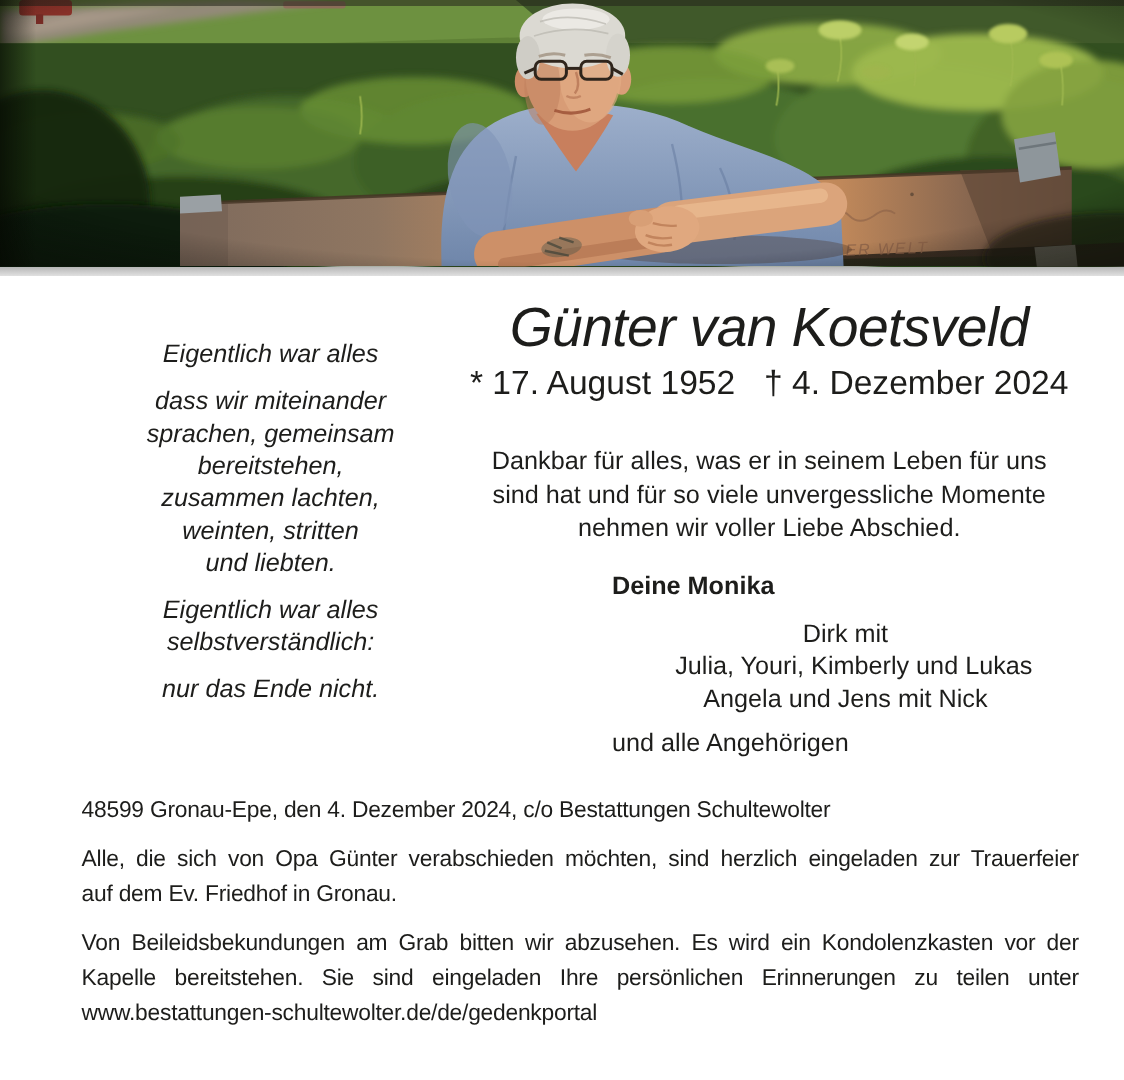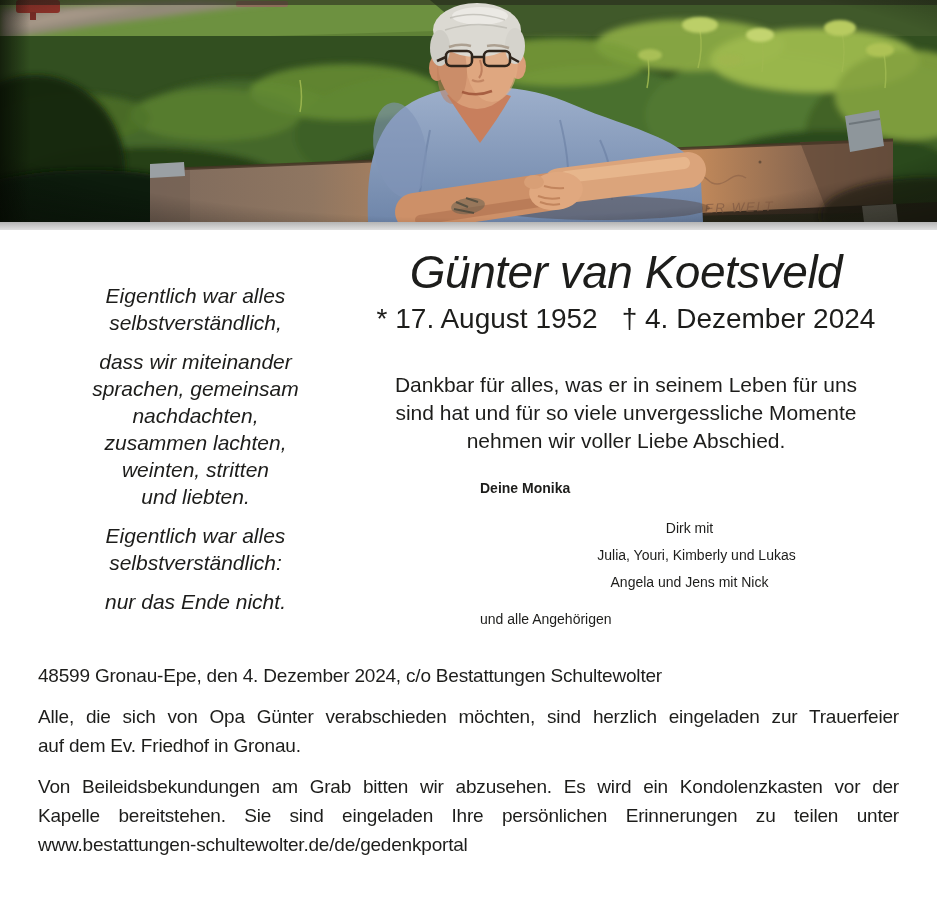--- a/index.html
+++ b/index.html
@@ -10,34 +10,34 @@
     color: #1d1d1b;
     overflow: hidden;
   }
 
   
   .photo-wrap { width: 937px; height: 222px; overflow: hidden; position: relative; }
   .photo-wrap svg { display: block; width: 937px; height: 222px; }
   .photo-band { height: 8px; background: linear-gradient(#b4b4b4, #e0e0e0); }
 
   
-  .content { padding: 0 38px; }
+  .content { padding: 0 38px; margin-left: 30px; }
   .upper { display: grid; grid-template-columns: 315px 1fr; }
 
   
   .poem { margin-top: 52px; text-align: center; font-style: italic; font-size: 21px; line-height: 27px; }
   .stanza { margin-bottom: 12px; }
 
   
   .right-col { text-align: center; }
   .deceased-name { margin-top: 16px; font-style: italic; font-size: 46px; line-height: 52px; letter-spacing: -0.5px; }
   .dates { margin-top: 5px; font-size: 28px; }
   .dates .gap { display: inline-block; width: 24px; }
   .tribute { margin-top: 36px; font-size: 21px; line-height: 28px; text-align: center; }
-  .mourners { margin-top: 20px; text-align: left; padding-left: 127px; font-size: 14px; line-height: 27px; }
+  .mourners { margin-top: 20px; text-align: left; padding-left: 127px; font-size: 21px; line-height: 27px; }
   .mourner-primary { font-weight: bold; }
   .mourner-group { margin-top: 13px; text-align: center; }
   .mourner-line.indent { padding-left: 14px; }
   .mourner-closing { margin-top: 10px; }
 
   
   .footer { margin-top: 28px; font-size: 19px; line-height: 29px; letter-spacing: -0.2px; }
   .footer .para { margin-top: 12px; }
   .jline { text-align: justify; text-align-last: justify; }
   .lline { text-align: left; }
@@ -232,26 +232,25 @@
   </svg>
 </div>
 <div class="photo-band"></div>
 
 <div class="content">
   <div class="upper">
 
     <div class="poem">
       <div class="stanza">
         <div>Eigentlich war alles</div>
-        <div>selbstverständlich,</div>
       </div>
       <div class="stanza">
         <div>dass wir miteinander</div>
         <div>sprachen, gemeinsam</div>
-        <div>nachdachten,</div>
+        <div>bereitstehen,</div>
         <div>zusammen lachten,</div>
         <div>weinten, stritten</div>
         <div>und liebten.</div>
       </div>
       <div class="stanza">
         <div>Eigentlich war alles</div>
         <div>selbstverständlich:</div>
       </div>
       <div class="stanza">
         <div>nur das Ende nicht.</div>

